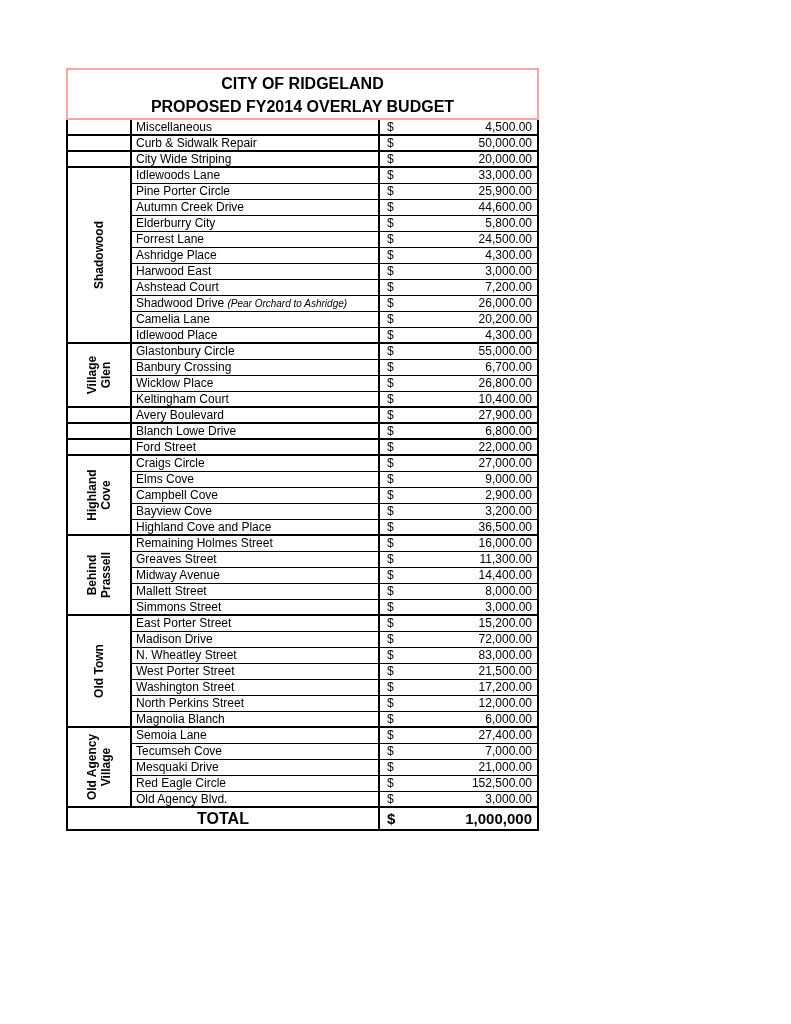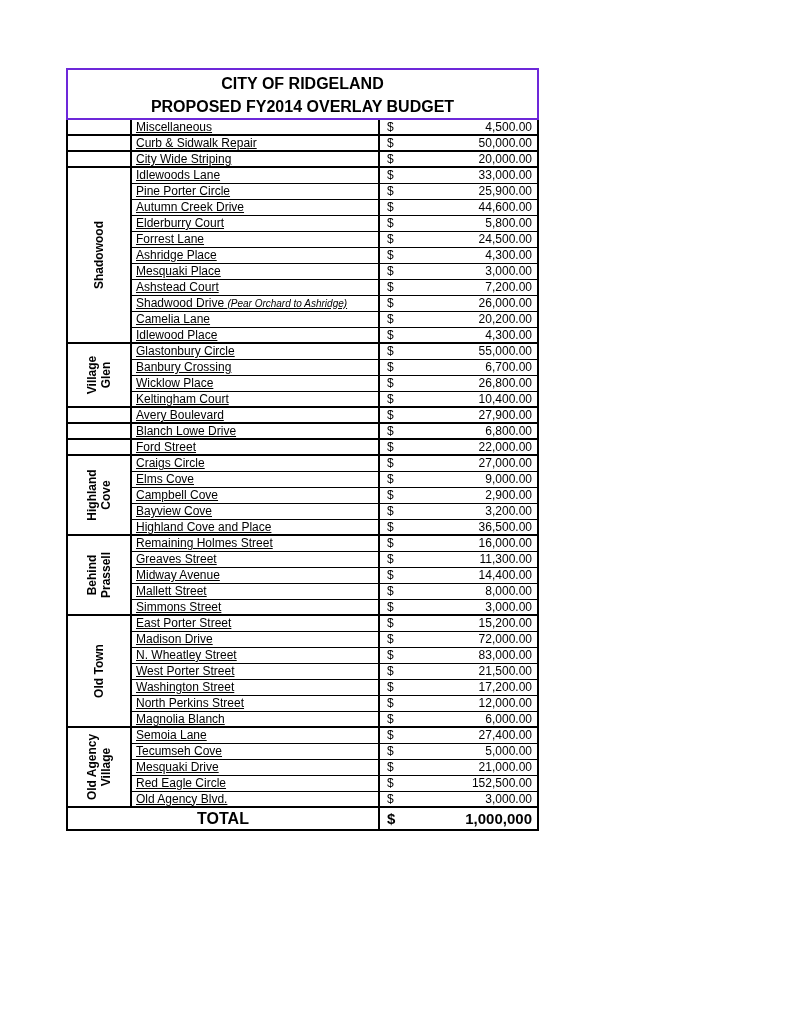--- a/index.html
+++ b/index.html
@@ -20,21 +20,21 @@
     border: 2px solid #000;
   }
   col.c-group  { width: 64px; }
   col.c-name   { width: 248px; }
   col.c-amount { width: 159px; }
 
   td { border: 1px solid #000; vertical-align: middle; }
 
   
   tr.header-row td {
-    border: 2px solid #6d28d9;
+    border: 2px solid #fca5a5;
     height: 50px;
     text-align: center;
     font-weight: bold;
     font-size: 16px;
     line-height: 23px;
     padding-top: 2px;
   }
 
   
   tr.data-row { height: 16px; }
@@ -54,21 +54,20 @@
     white-space: nowrap;
   }
   td.name-cell {
     border-left: 2px solid #d946ef;
     border-right: 2px solid #000;
     padding-left: 4px;
     font-size: 12px;
     line-height: 14px;
     white-space: nowrap;
     overflow: hidden;
-    text-decoration: underline;
   }
   td.name-cell .street-note {
     font-style: italic;
     font-size: 10px;
   }
   td.amount-cell {
     border-right: 2px solid #000;
     font-size: 12px;
     line-height: 14px;
     padding: 0 5px 0 7px;
@@ -160,21 +159,21 @@
       <tr class="data-row">
         <td class="name-cell"><span>Autumn Creek Drive</span></td>
         <td class="amount-cell">
           <div class="amount-flex">
             <span>$</span>
             <span>44,600.00</span>
           </div>
         </td>
       </tr>
       <tr class="data-row">
-        <td class="name-cell"><span>Elderburry Court</span></td>
+        <td class="name-cell"><span>Elderburry City</span></td>
         <td class="amount-cell">
           <div class="amount-flex">
             <span>$</span>
             <span>5,800.00</span>
           </div>
         </td>
       </tr>
       <tr class="data-row">
         <td class="name-cell"><span>Forrest Lane</span></td>
         <td class="amount-cell">
@@ -187,21 +186,21 @@
       <tr class="data-row">
         <td class="name-cell"><span>Ashridge Place</span></td>
         <td class="amount-cell">
           <div class="amount-flex">
             <span>$</span>
             <span>4,300.00</span>
           </div>
         </td>
       </tr>
       <tr class="data-row">
-        <td class="name-cell"><span>Mesquaki Place</span></td>
+        <td class="name-cell"><span>Harwood East</span></td>
         <td class="amount-cell">
           <div class="amount-flex">
             <span>$</span>
             <span>3,000.00</span>
           </div>
         </td>
       </tr>
       <tr class="data-row">
         <td class="name-cell"><span>Ashstead Court</span></td>
         <td class="amount-cell">
@@ -493,21 +492,21 @@
             <span>$</span>
             <span>27,400.00</span>
           </div>
         </td>
       </tr>
       <tr class="data-row">
         <td class="name-cell"><span>Tecumseh Cove</span></td>
         <td class="amount-cell">
           <div class="amount-flex">
             <span>$</span>
-            <span>5,000.00</span>
+            <span>7,000.00</span>
           </div>
         </td>
       </tr>
       <tr class="data-row">
         <td class="name-cell"><span>Mesquaki Drive</span></td>
         <td class="amount-cell">
           <div class="amount-flex">
             <span>$</span>
             <span>21,000.00</span>
           </div>

